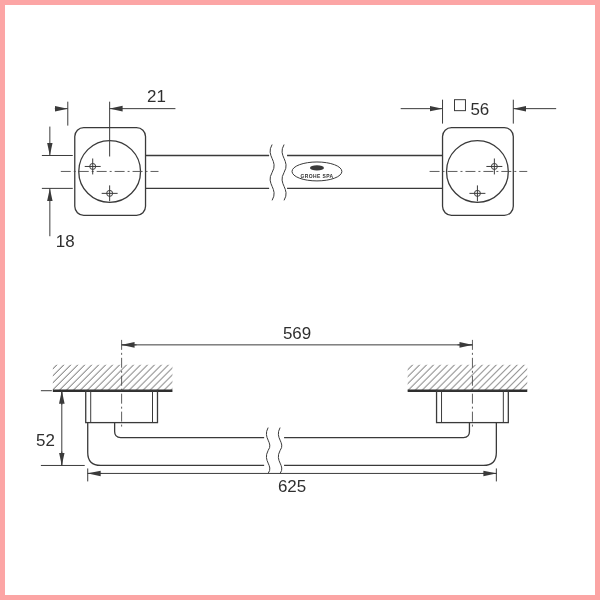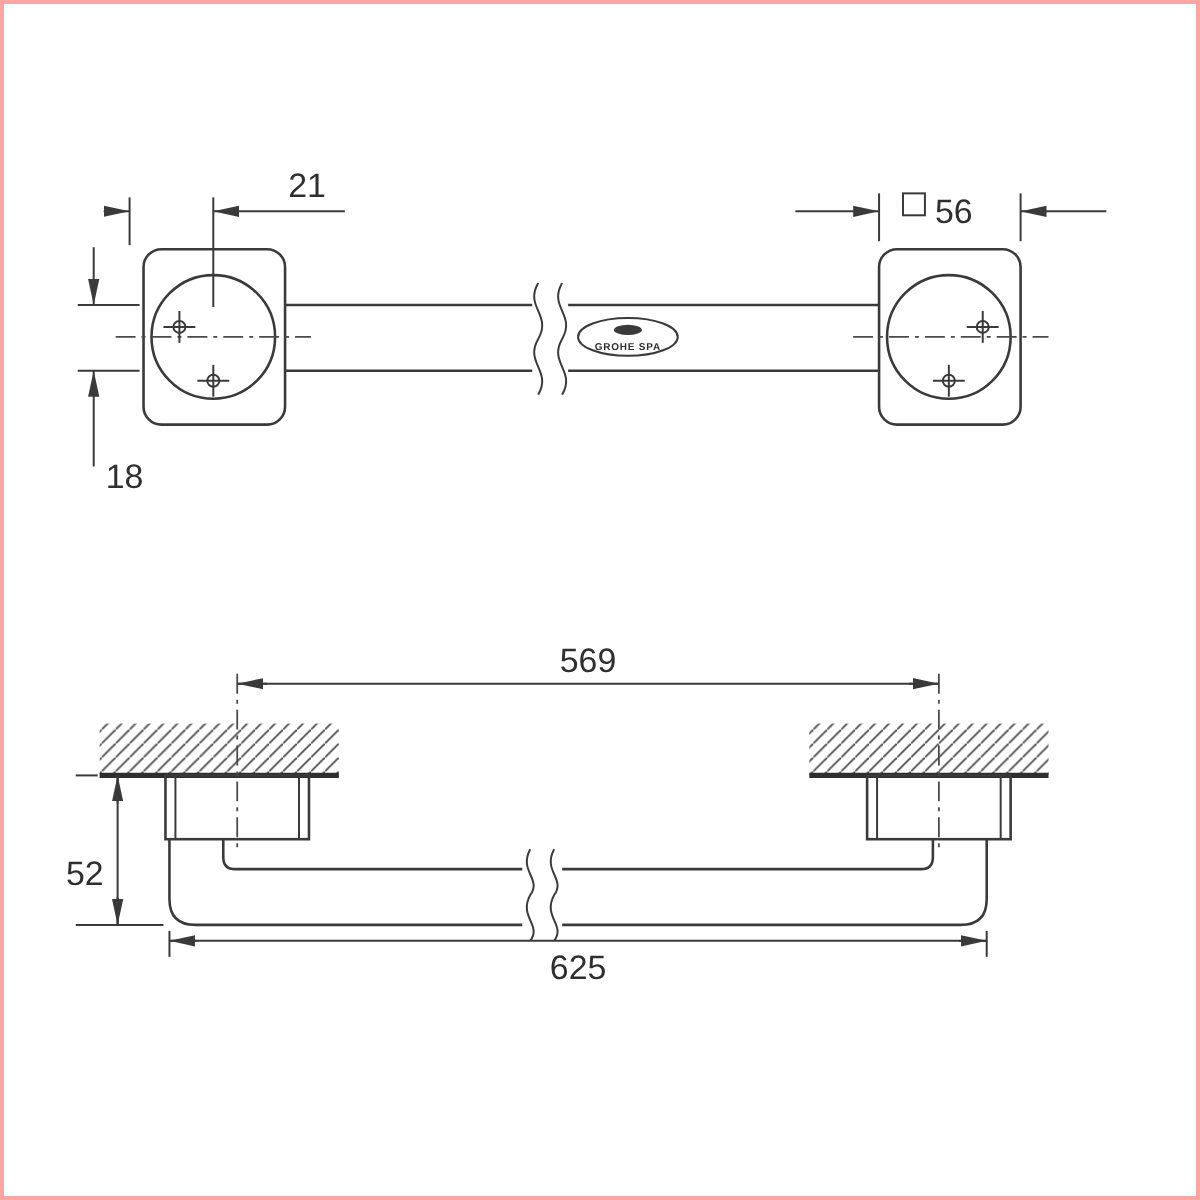--- a/index.html
+++ b/index.html
@@ -1,18 +1,18 @@
 <!DOCTYPE html>
 <html><head>
 <meta charset="utf-8">
 <style>
   html,body { margin:0; padding:0; background:#fff; }
   .page {
     width:600px; height:600px; box-sizing:border-box;
-    border:2px solid #fca5a5; background:#ffffff;
+    border:5px solid #fca5a5; background:#ffffff;
     font-family:"Liberation Sans", sans-serif;
     position:relative; overflow:hidden;
   }
   svg { display:block; }
   .ln   { stroke:#3a3a3a; stroke-width:1.3; fill:none; }
   .thin { stroke:#3a3a3a; stroke-width:1;   fill:none; }
   .dim  { stroke:#3a3a3a; stroke-width:1;   fill:none; }
   .thick{ stroke:#2e2e2e; stroke-width:2.6; fill:none; }
   .cl   { stroke:#4a4a4a; stroke-width:0.9; fill:none; stroke-dasharray:10 3 2 3; }
   .dimtext {

